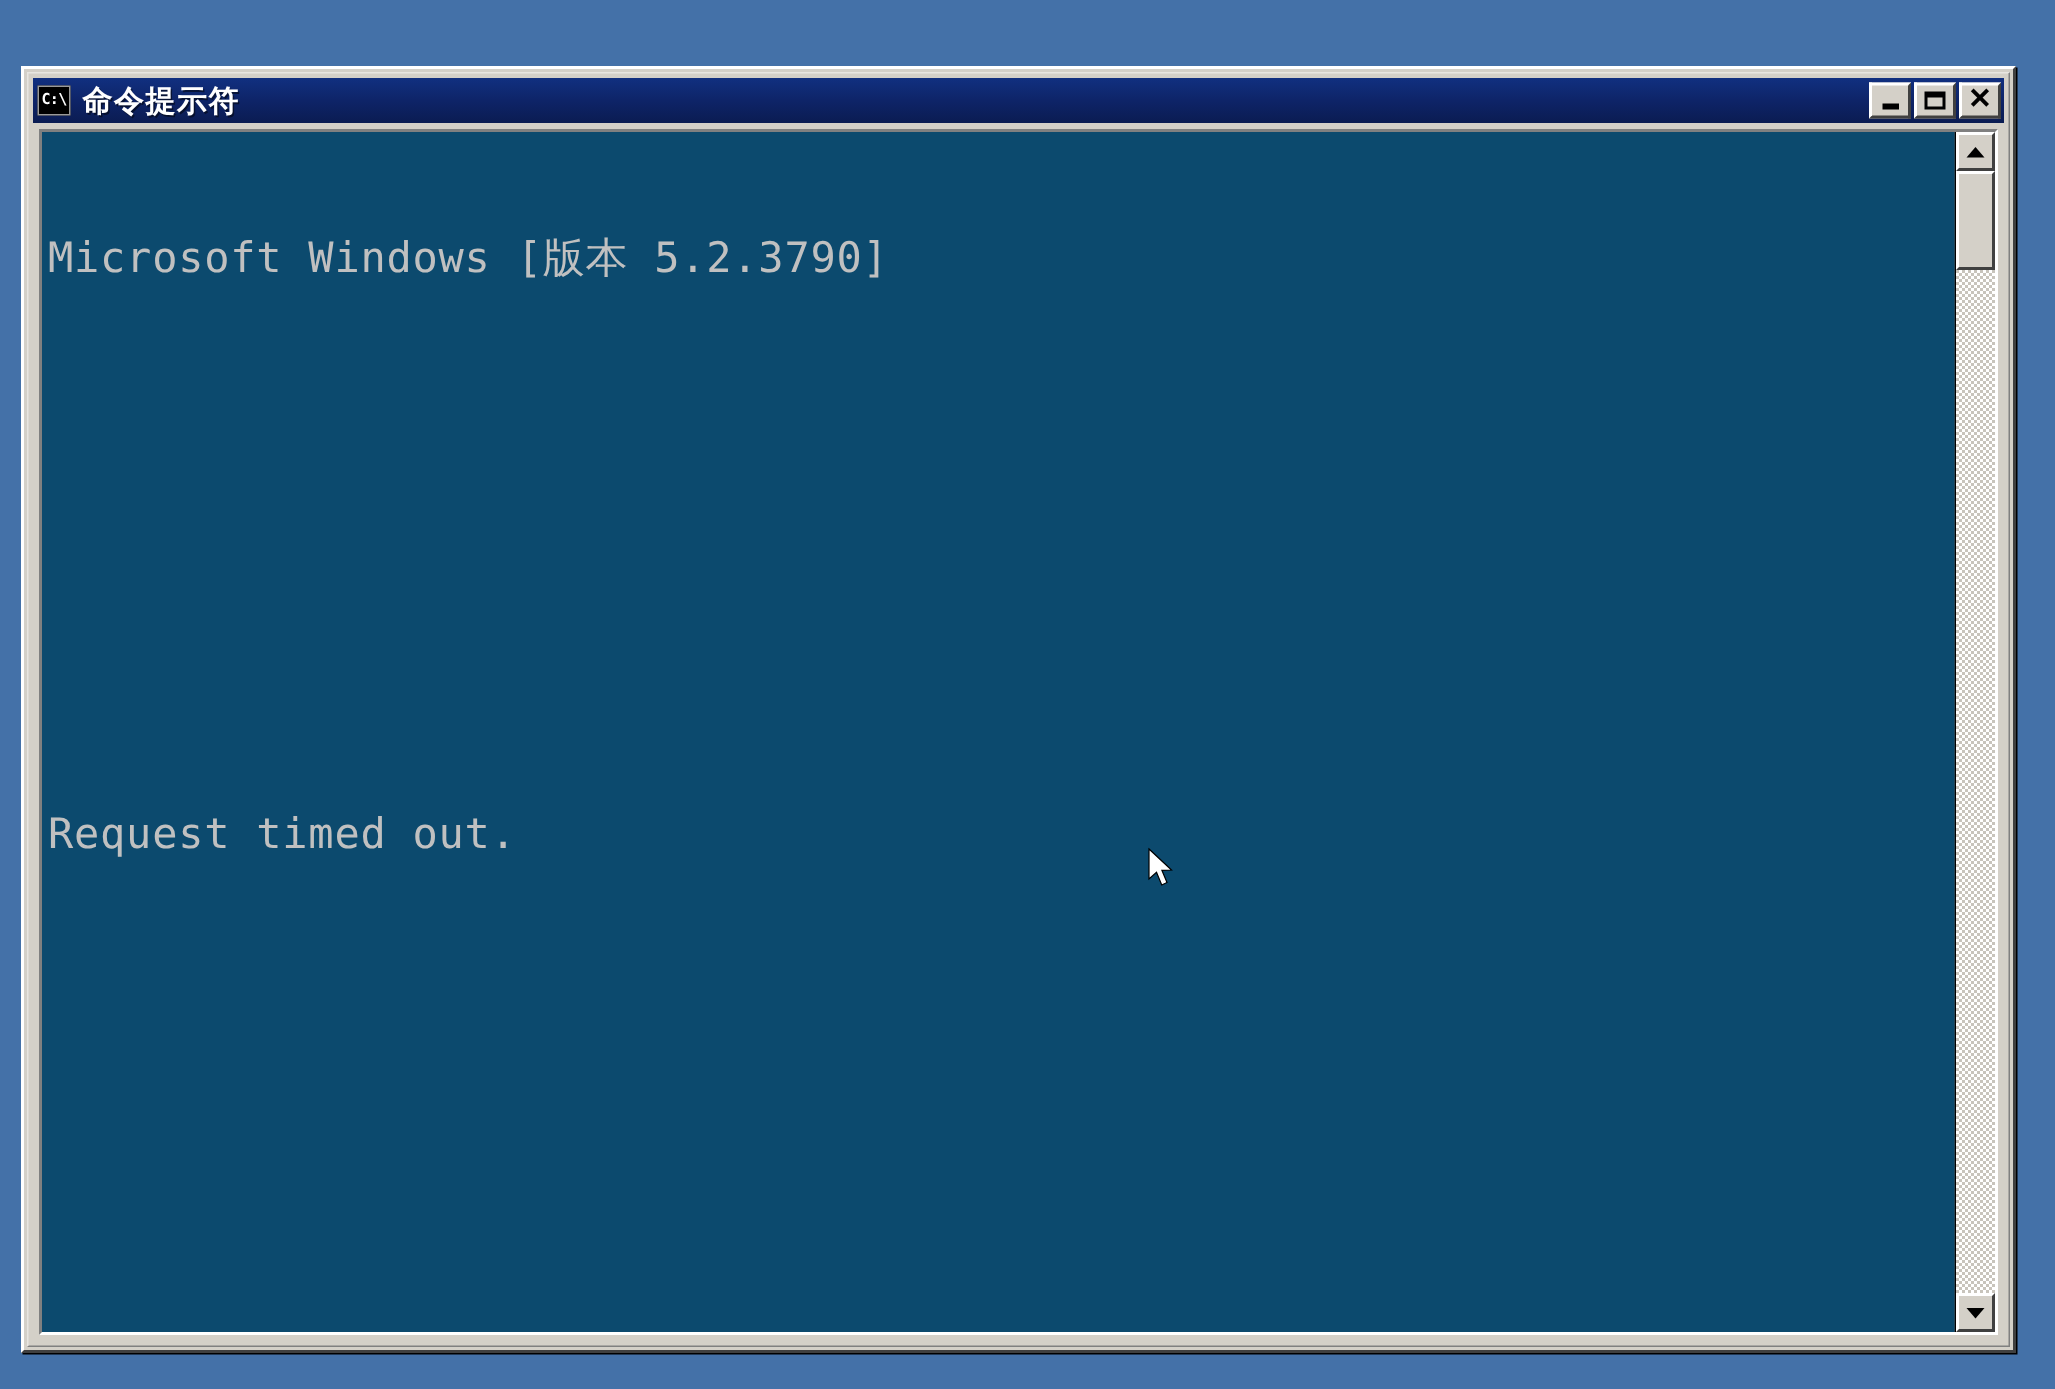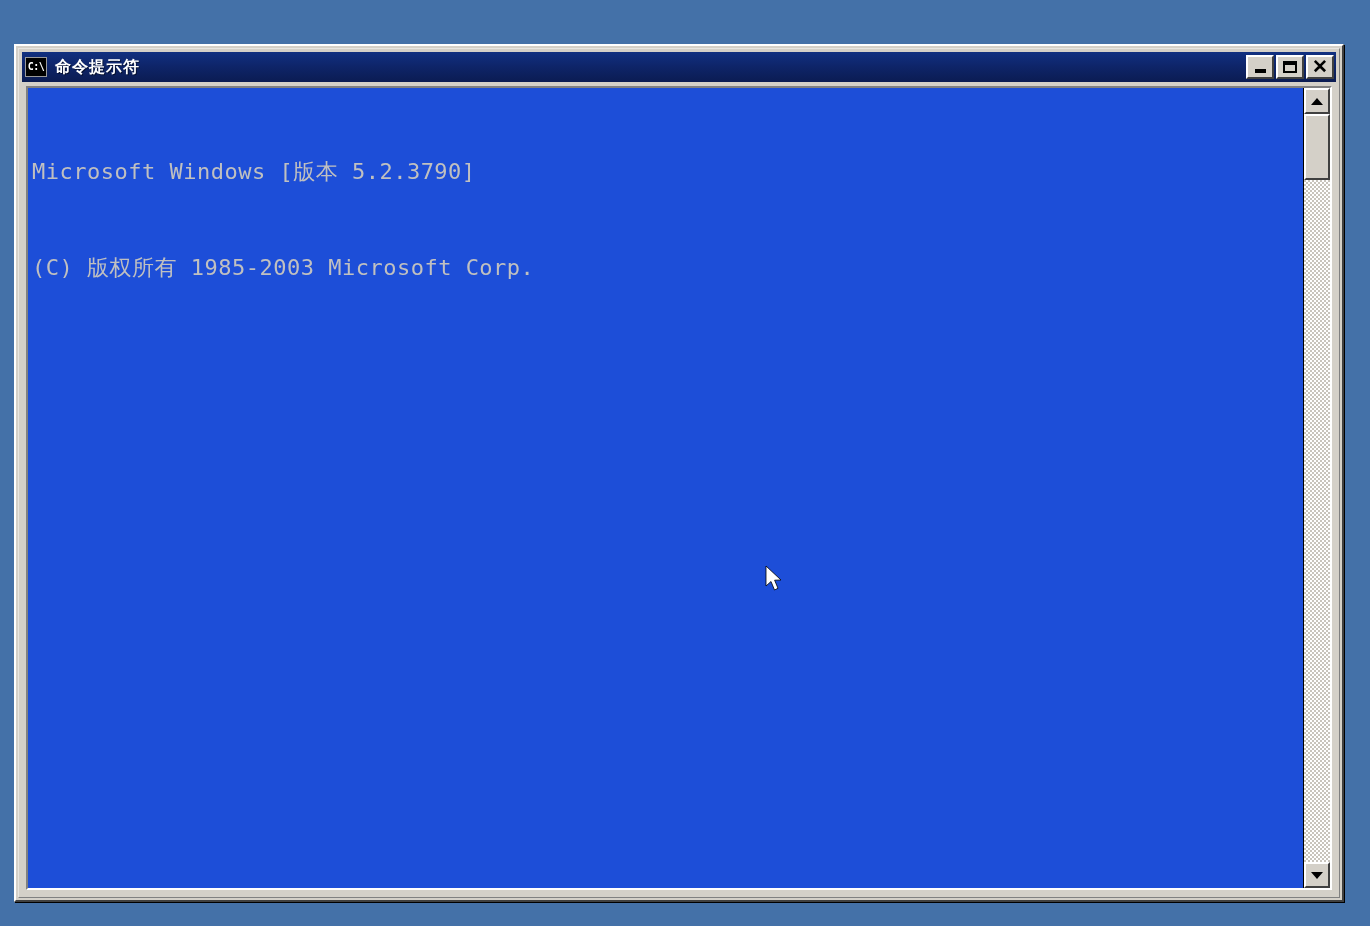--- a/index.html
+++ b/index.html
@@ -69,21 +69,21 @@
   #title-icon span {
     color: #ffffff;
     font-family: "DejaVu Sans Mono", monospace;
     font-size: 10px;
     font-weight: bold;
     letter-spacing: -0.5px;
     line-height: 1;
   }
   #title-text {
     color: #ffffff;
-    font-size: 16px;
+    font-size: 20px;
     font-weight: bold;
     font-family: "DejaVu Sans", "Liberation Sans", sans-serif;
     letter-spacing: 1px;
     white-space: nowrap;
     text-shadow: 1px 1px 0 rgba(0,0,0,0.5);
   }
   #window-controls {
     margin-left: auto;
     display: flex;
     gap: 2px;
@@ -140,24 +140,24 @@
     background: #000000;
     border-top: 2px solid #808080;
     border-left: 2px solid #808080;
     border-right: 2px solid #ffffff;
     border-bottom: 2px solid #ffffff;
     box-sizing: border-box;
     display: flex;
   }
   #console-text {
     flex: 1 1 auto;
-    background: #1d4ed8;
+    background: #0c4a6e;
     color: #c0c0c0;
     font-family: "DejaVu Sans Mono", "Liberation Mono", monospace;
-    font-size: 22px;
+    font-size: 28px;
     line-height: 32px;
     padding: 4px 16px 0 4px;
     white-space: pre;
     overflow: hidden;
     position: relative;
     letter-spacing: 0.5px;
   }
   .console-line {
     height: 32px;
     white-space: pre;
@@ -263,24 +263,24 @@
               <span class="close-x">✕</span>
             </span>
         </div>
       </div>
     </div>
 
     <div id="client-area">
 
       <div id="console-text">
         <div class="console-line">Microsoft Windows [版本 5.2.3790]</div>
-        <div class="console-line">(C) 版权所有 1985-2003 Microsoft Corp.</div>
         <div class="console-line"></div>
         <div class="console-line"></div>
         <div class="console-line"></div>
+        <div class="console-line">Request timed out.</div>
         
         
         
         
         
         
         
         
         
         

